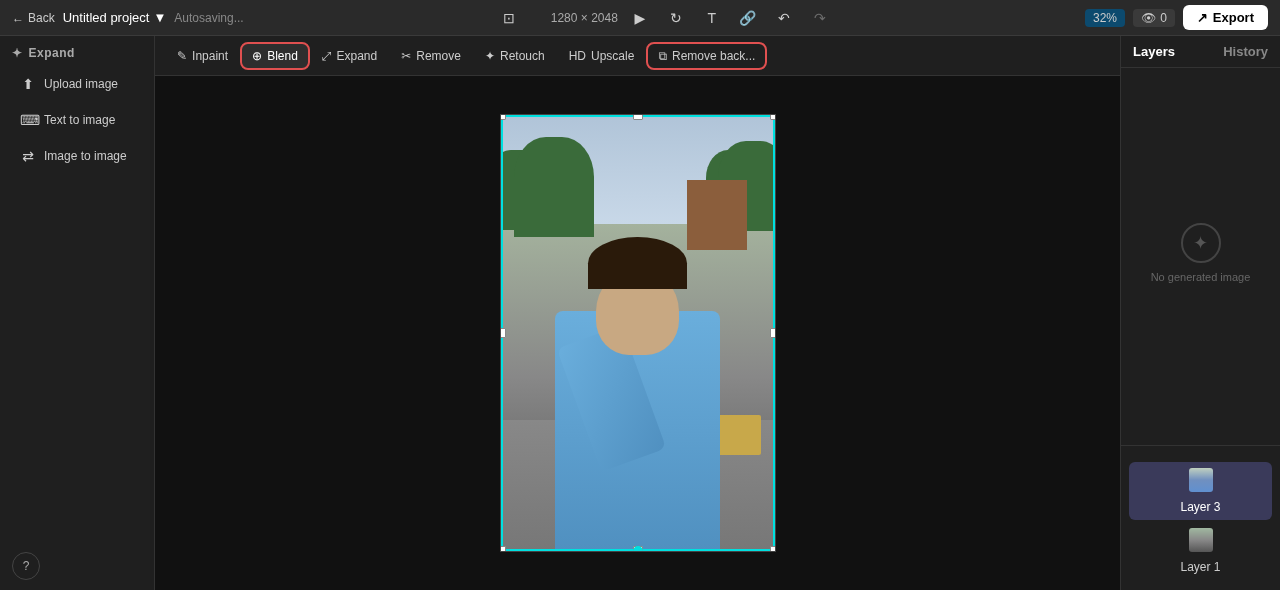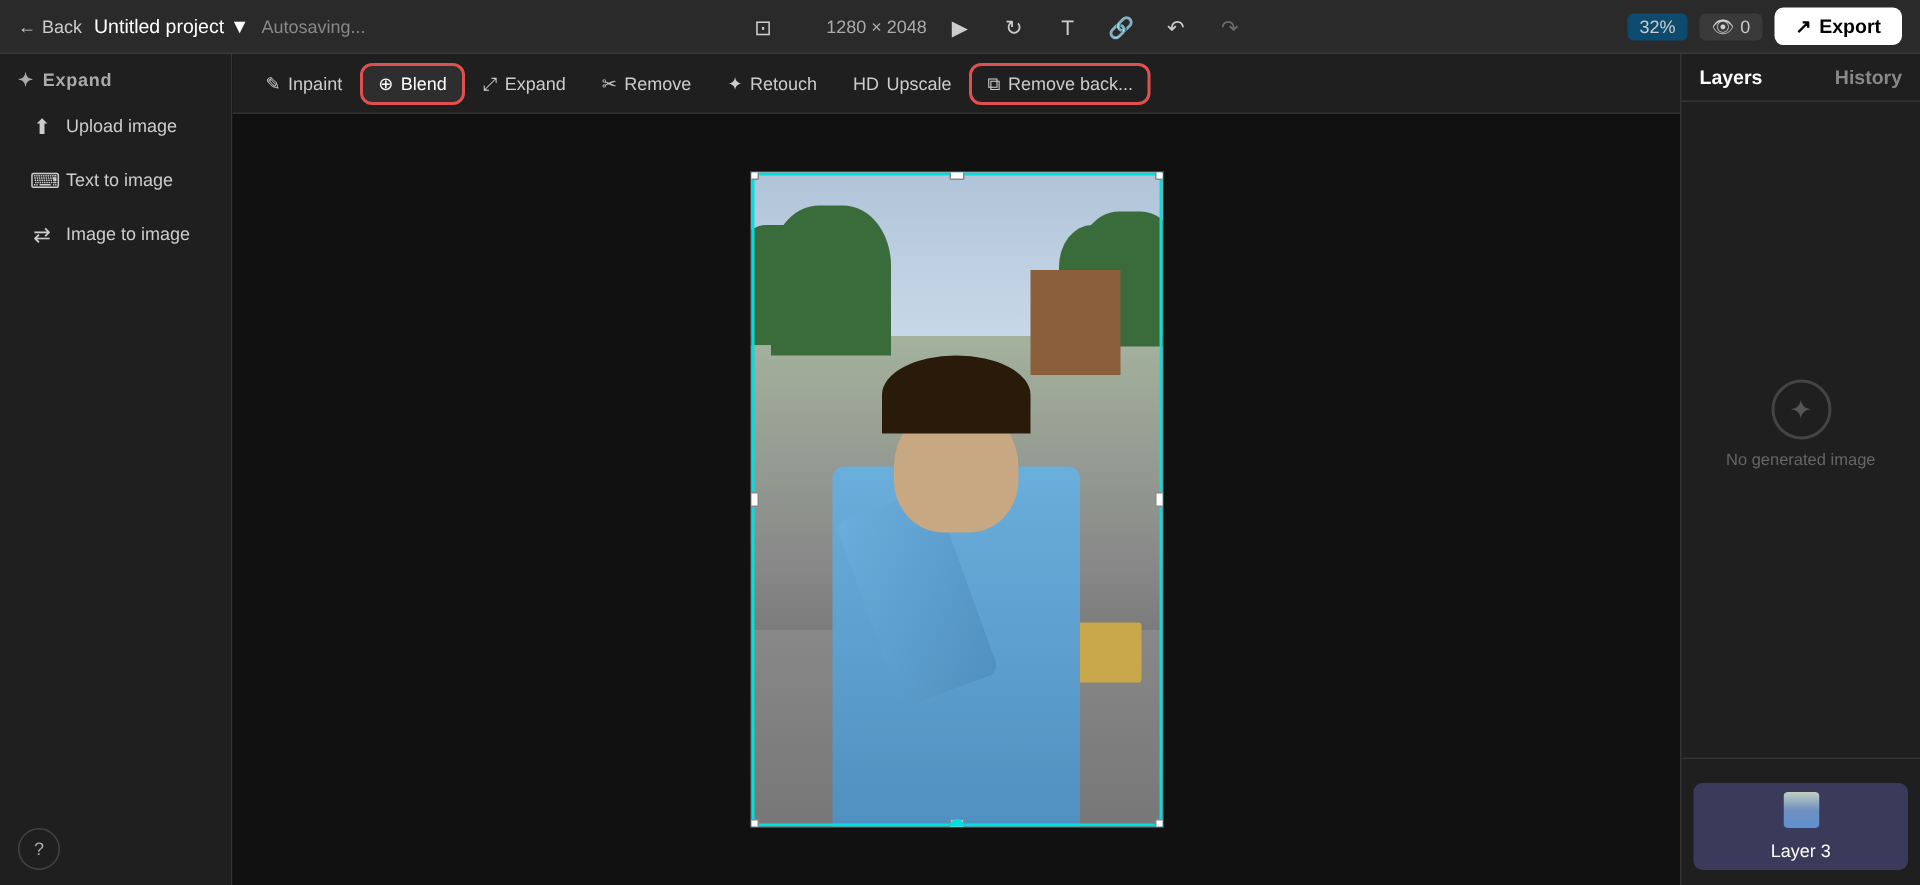--- a/index.html
+++ b/index.html
@@ -363,16 +363,22 @@
 
     <div class="divider-line"></div>
 
     <div class="layers-list">
       <div class="layer-item active">
         <div class="layer-thumb">
           <div class="layer-thumb-inner layer3-thumb"></div>
         </div>
         <span>Layer 3</span>
       </div>
+      <div class="layer-item">
+        <div class="layer-thumb">
+          <div class="layer-thumb-inner layer1-thumb"></div>
+        </div>
+        <span>Layer 1</span>
+      </div>
     </div>
   </div>
 
 </div>
 
 </body></html>

